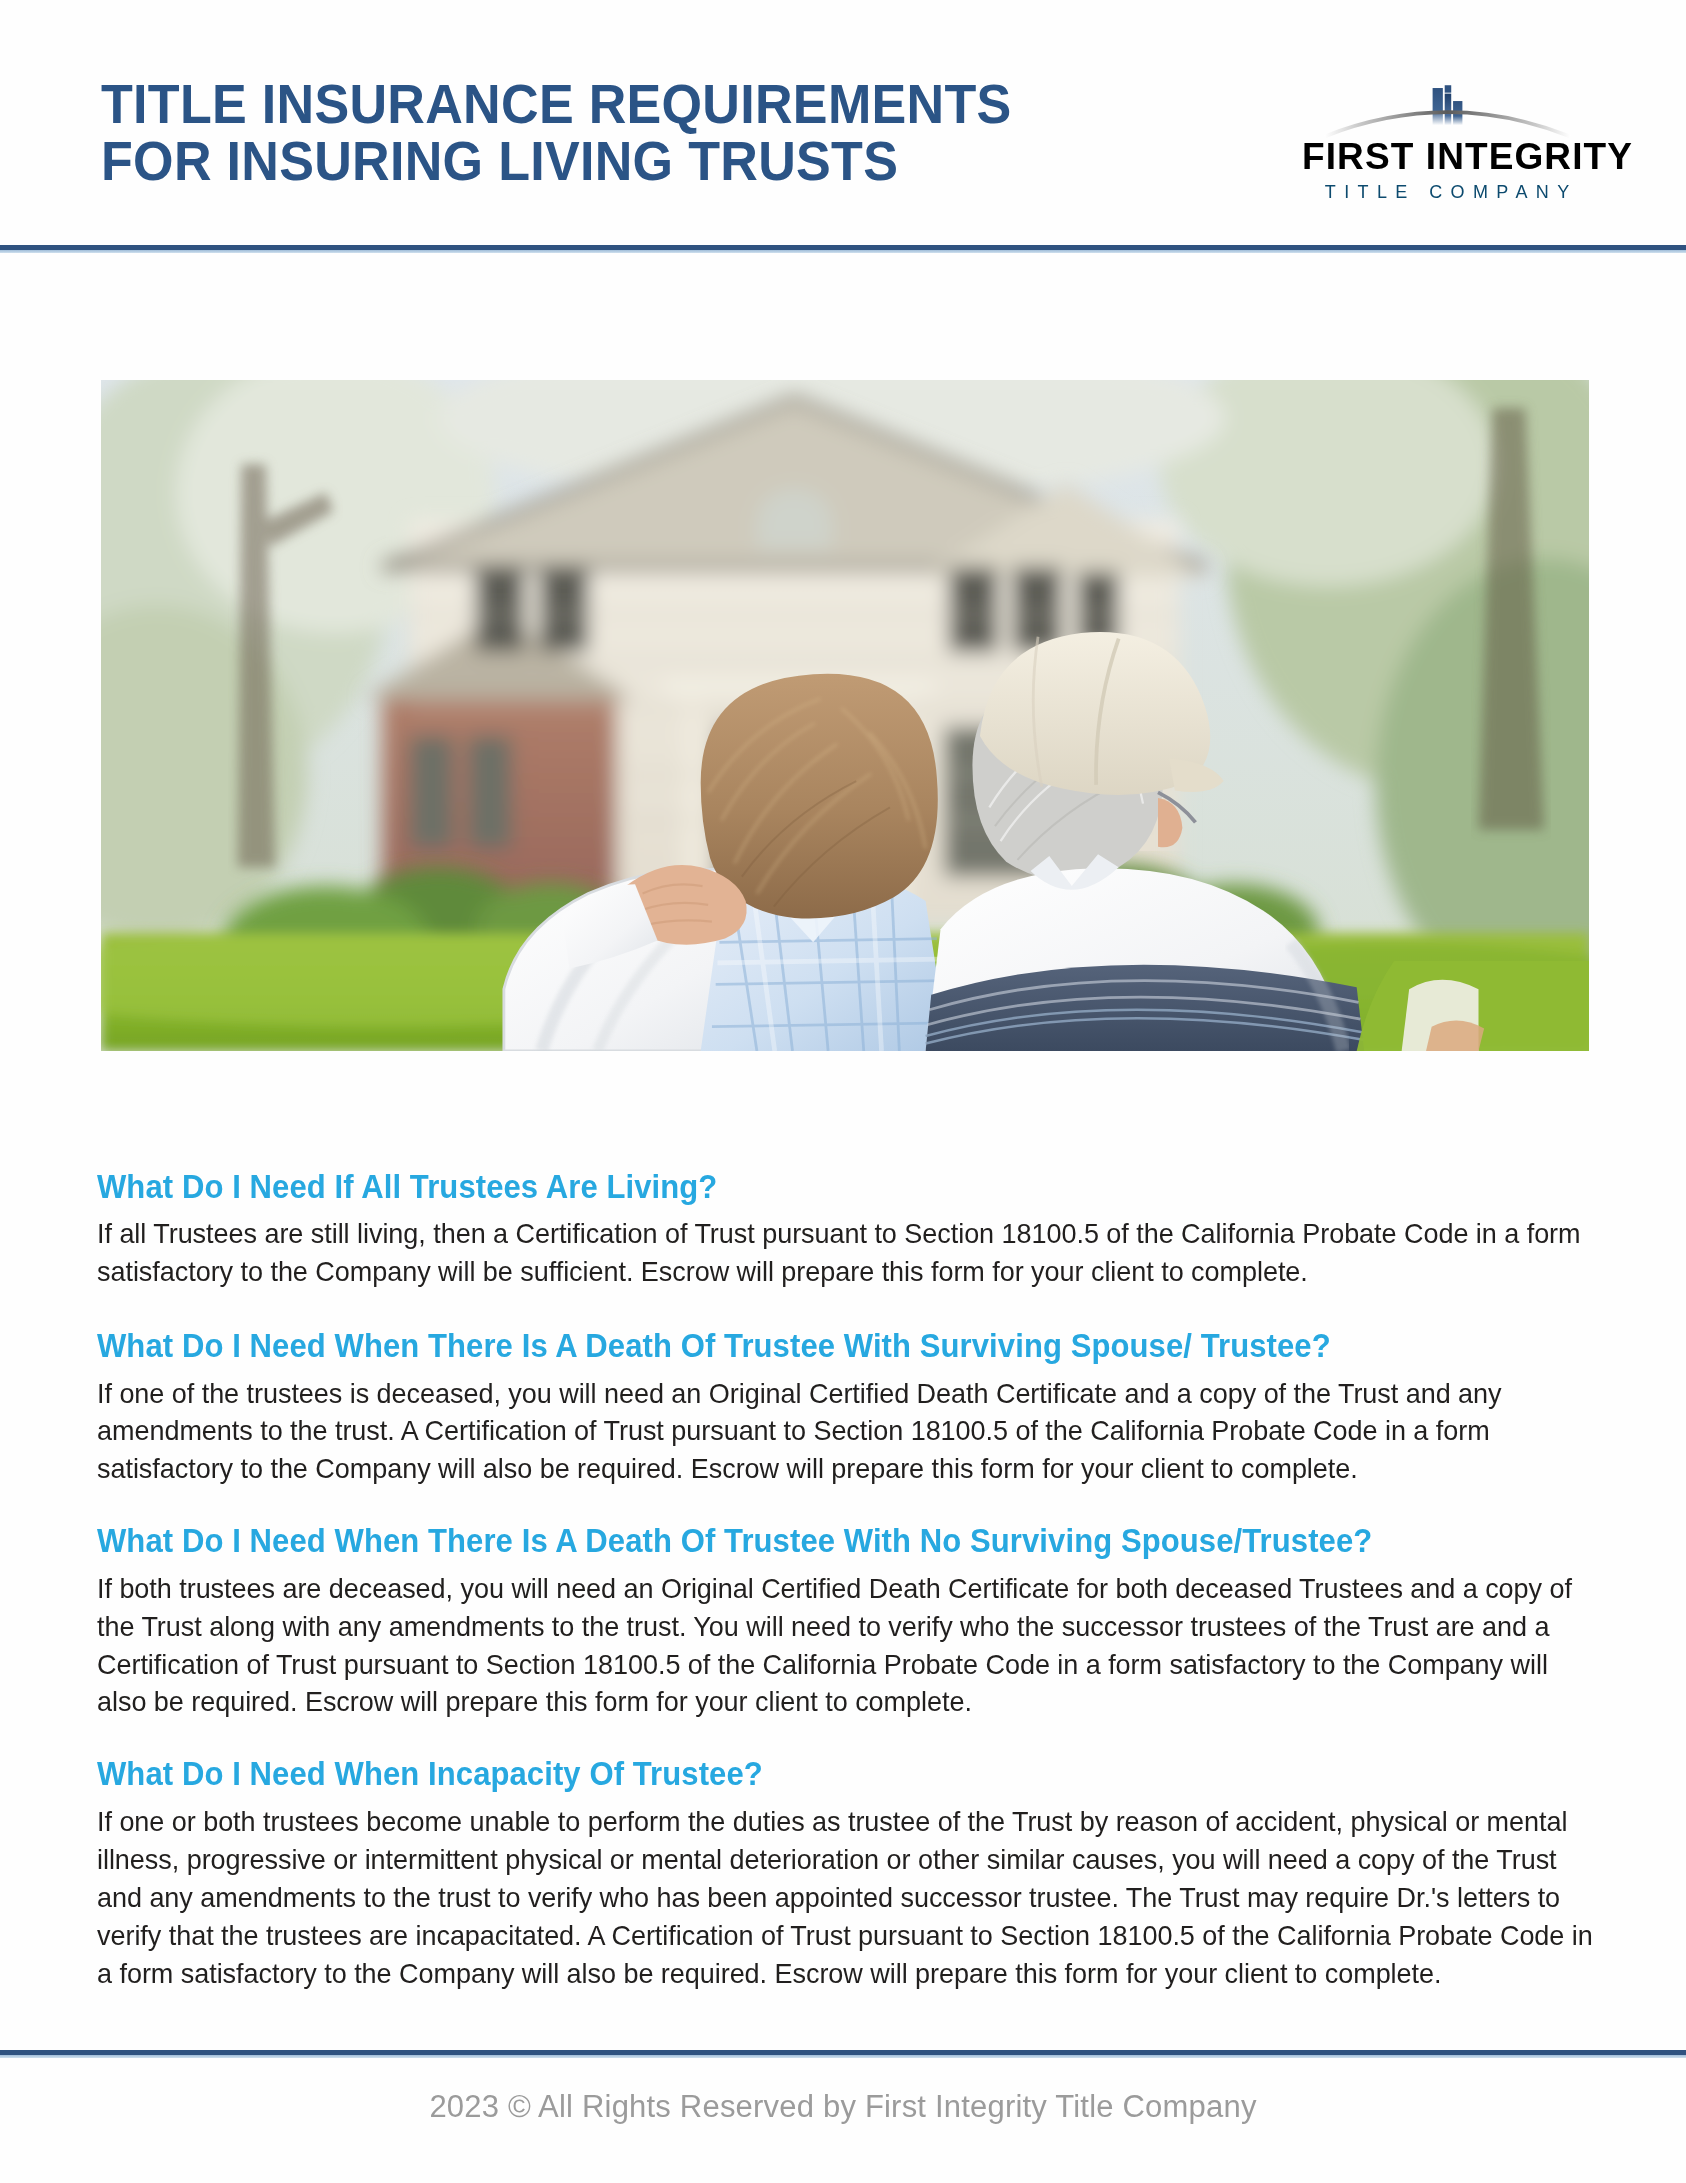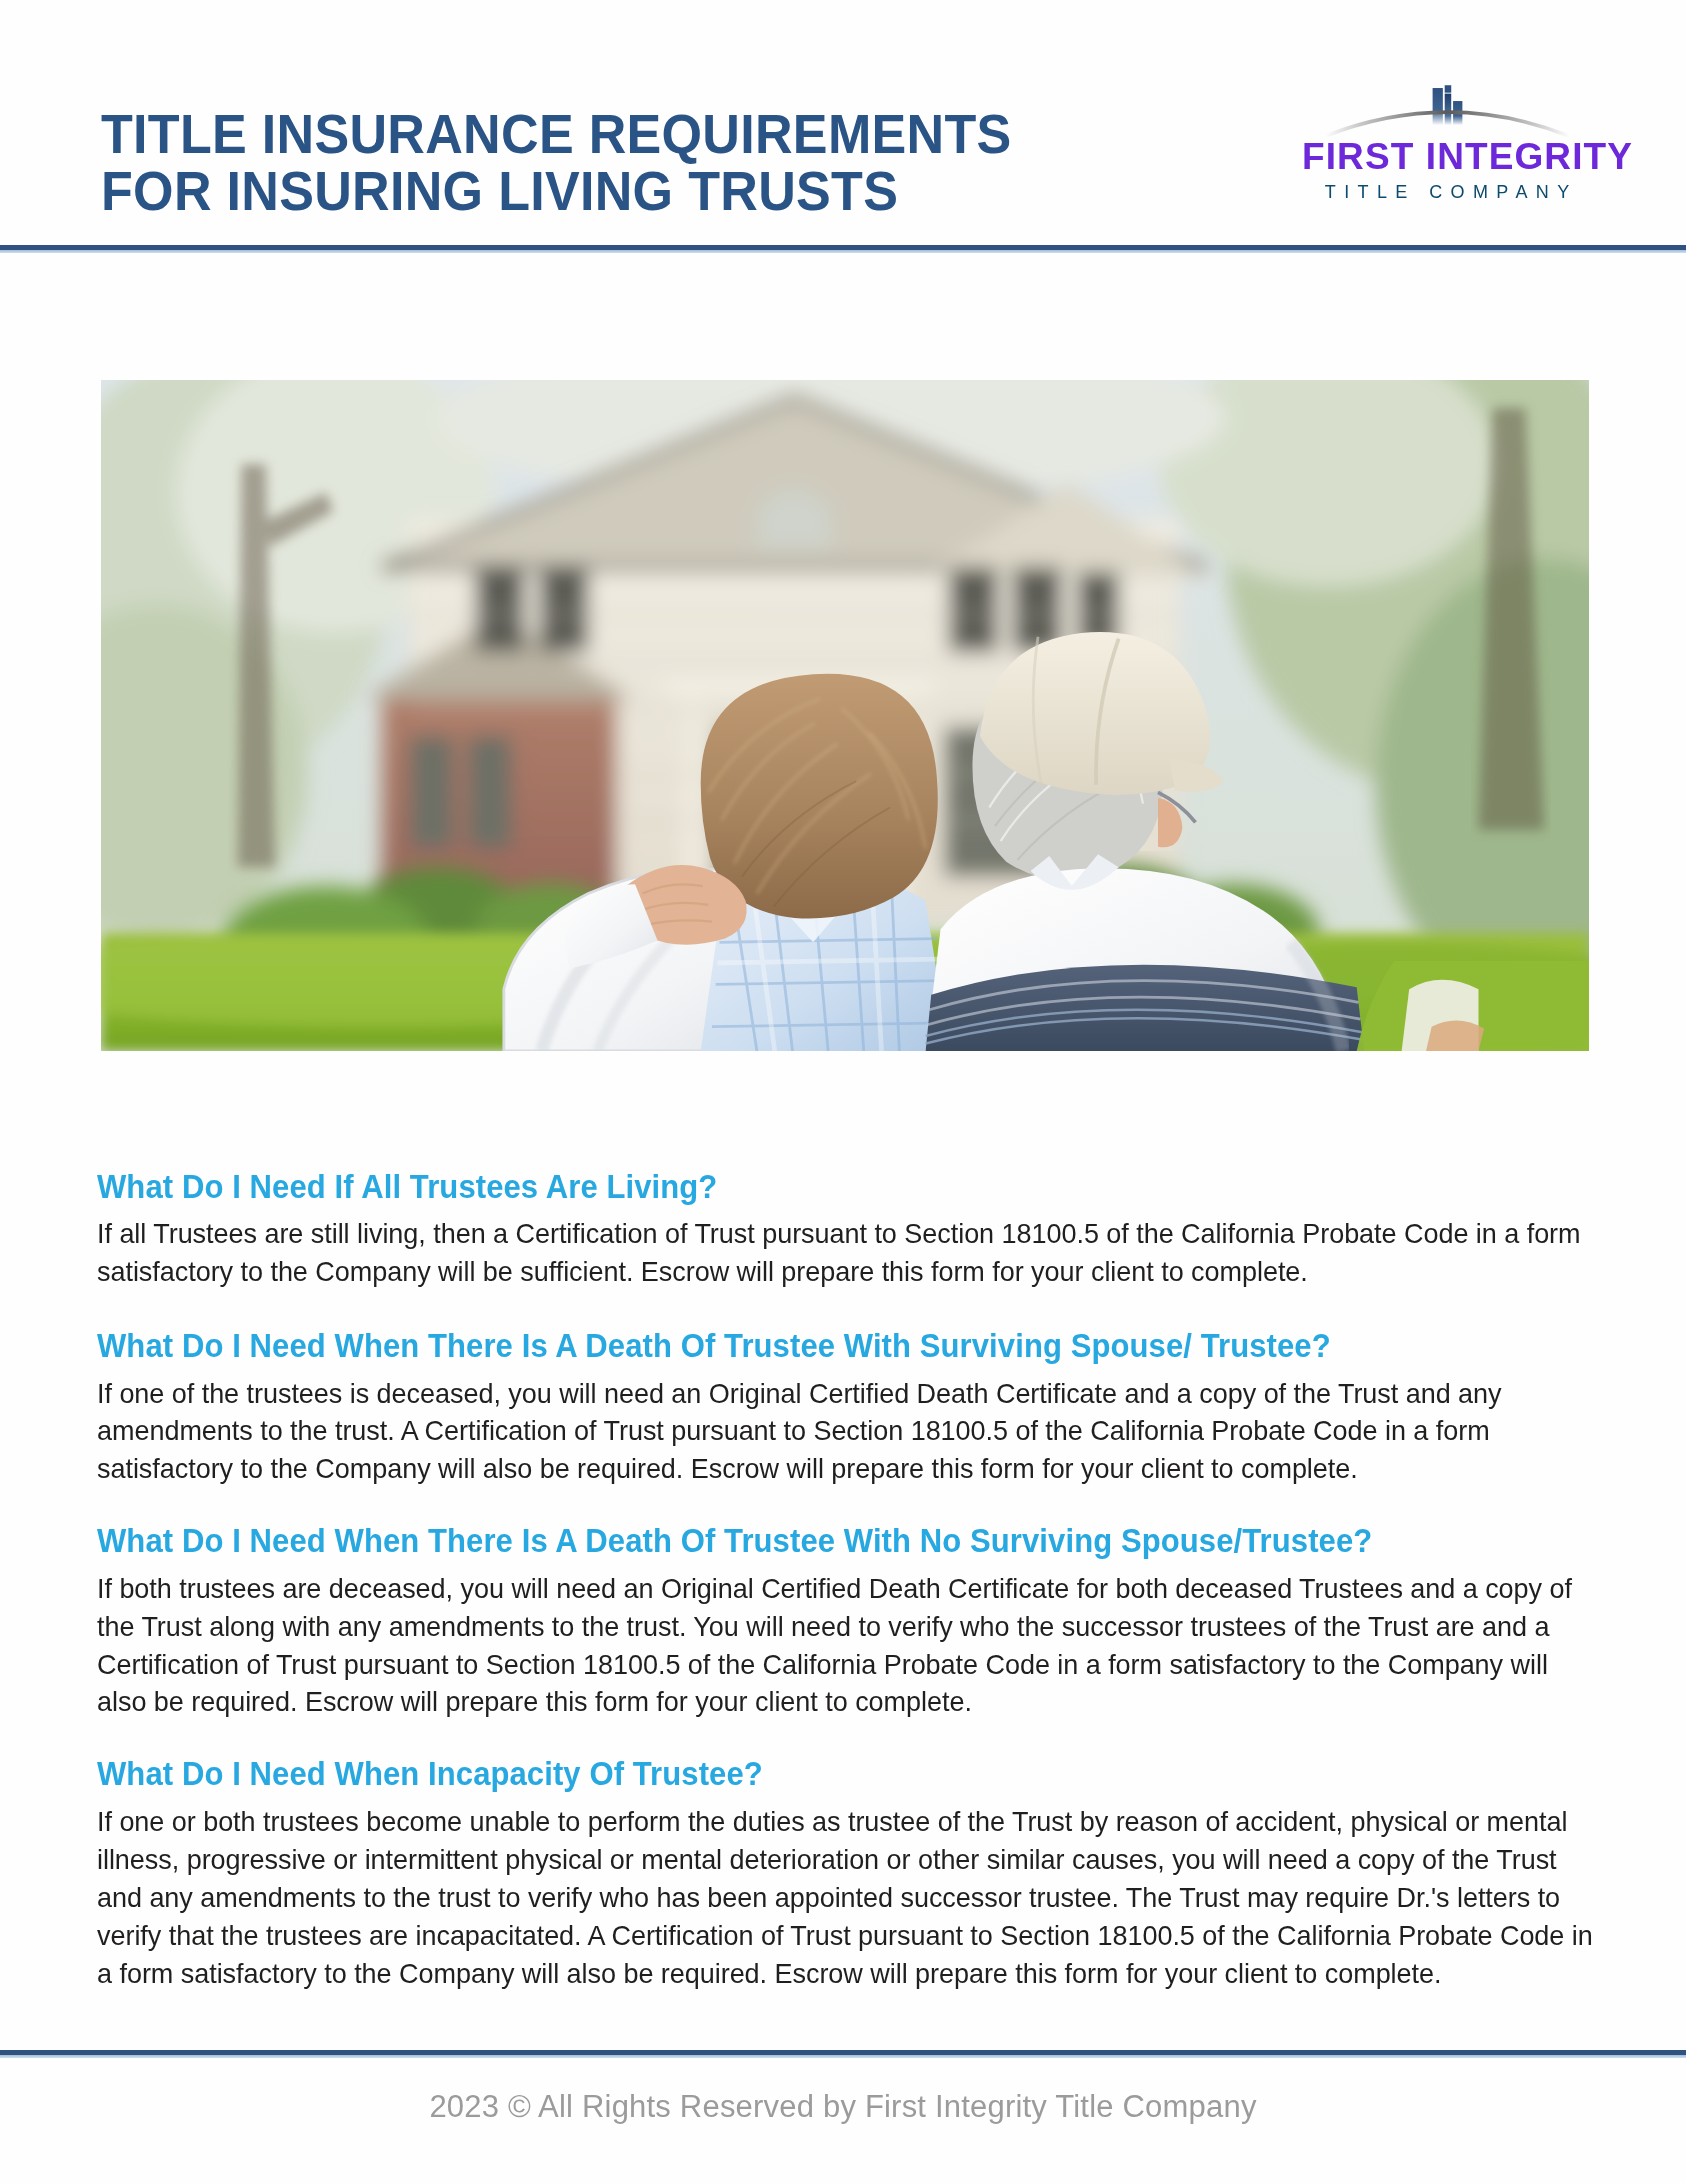--- a/index.html
+++ b/index.html
@@ -34,21 +34,20 @@
 
   .header-inner {
     display: flex;
     justify-content: space-between;
     align-items: flex-start;
     width: 100%;
   }
 
   .title-block {
     padding-top: 7.5px;
-    margin-top: 30px;
   }
 
   .doc-title {
     font-family: "Liberation Sans Narrow", "Liberation Sans", sans-serif;
     font-weight: bold;
     font-size: 56px;
     line-height: 1.02;
     letter-spacing: 0.3px;
     color: #2b5486;
     text-transform: uppercase;
@@ -77,21 +76,21 @@
   .logo-mark {
     display: block;
     margin: 0 auto;
     width: 281px;
     height: 67px;
   }
   .logo-name {
     font-family: "Liberation Sans", sans-serif;
     font-weight: bold;
     font-size: 37px;
-    color: #6d28d9;
+    color: #000000;
     letter-spacing: 1.1px;
     line-height: 1;
     margin-top: -3.7px;
     white-space: nowrap;
   }
   .logo-tag {
     font-family: "Liberation Sans", sans-serif;
     font-size: 18px;
     color: #0c4a6e;
     letter-spacing: 8.4px;

